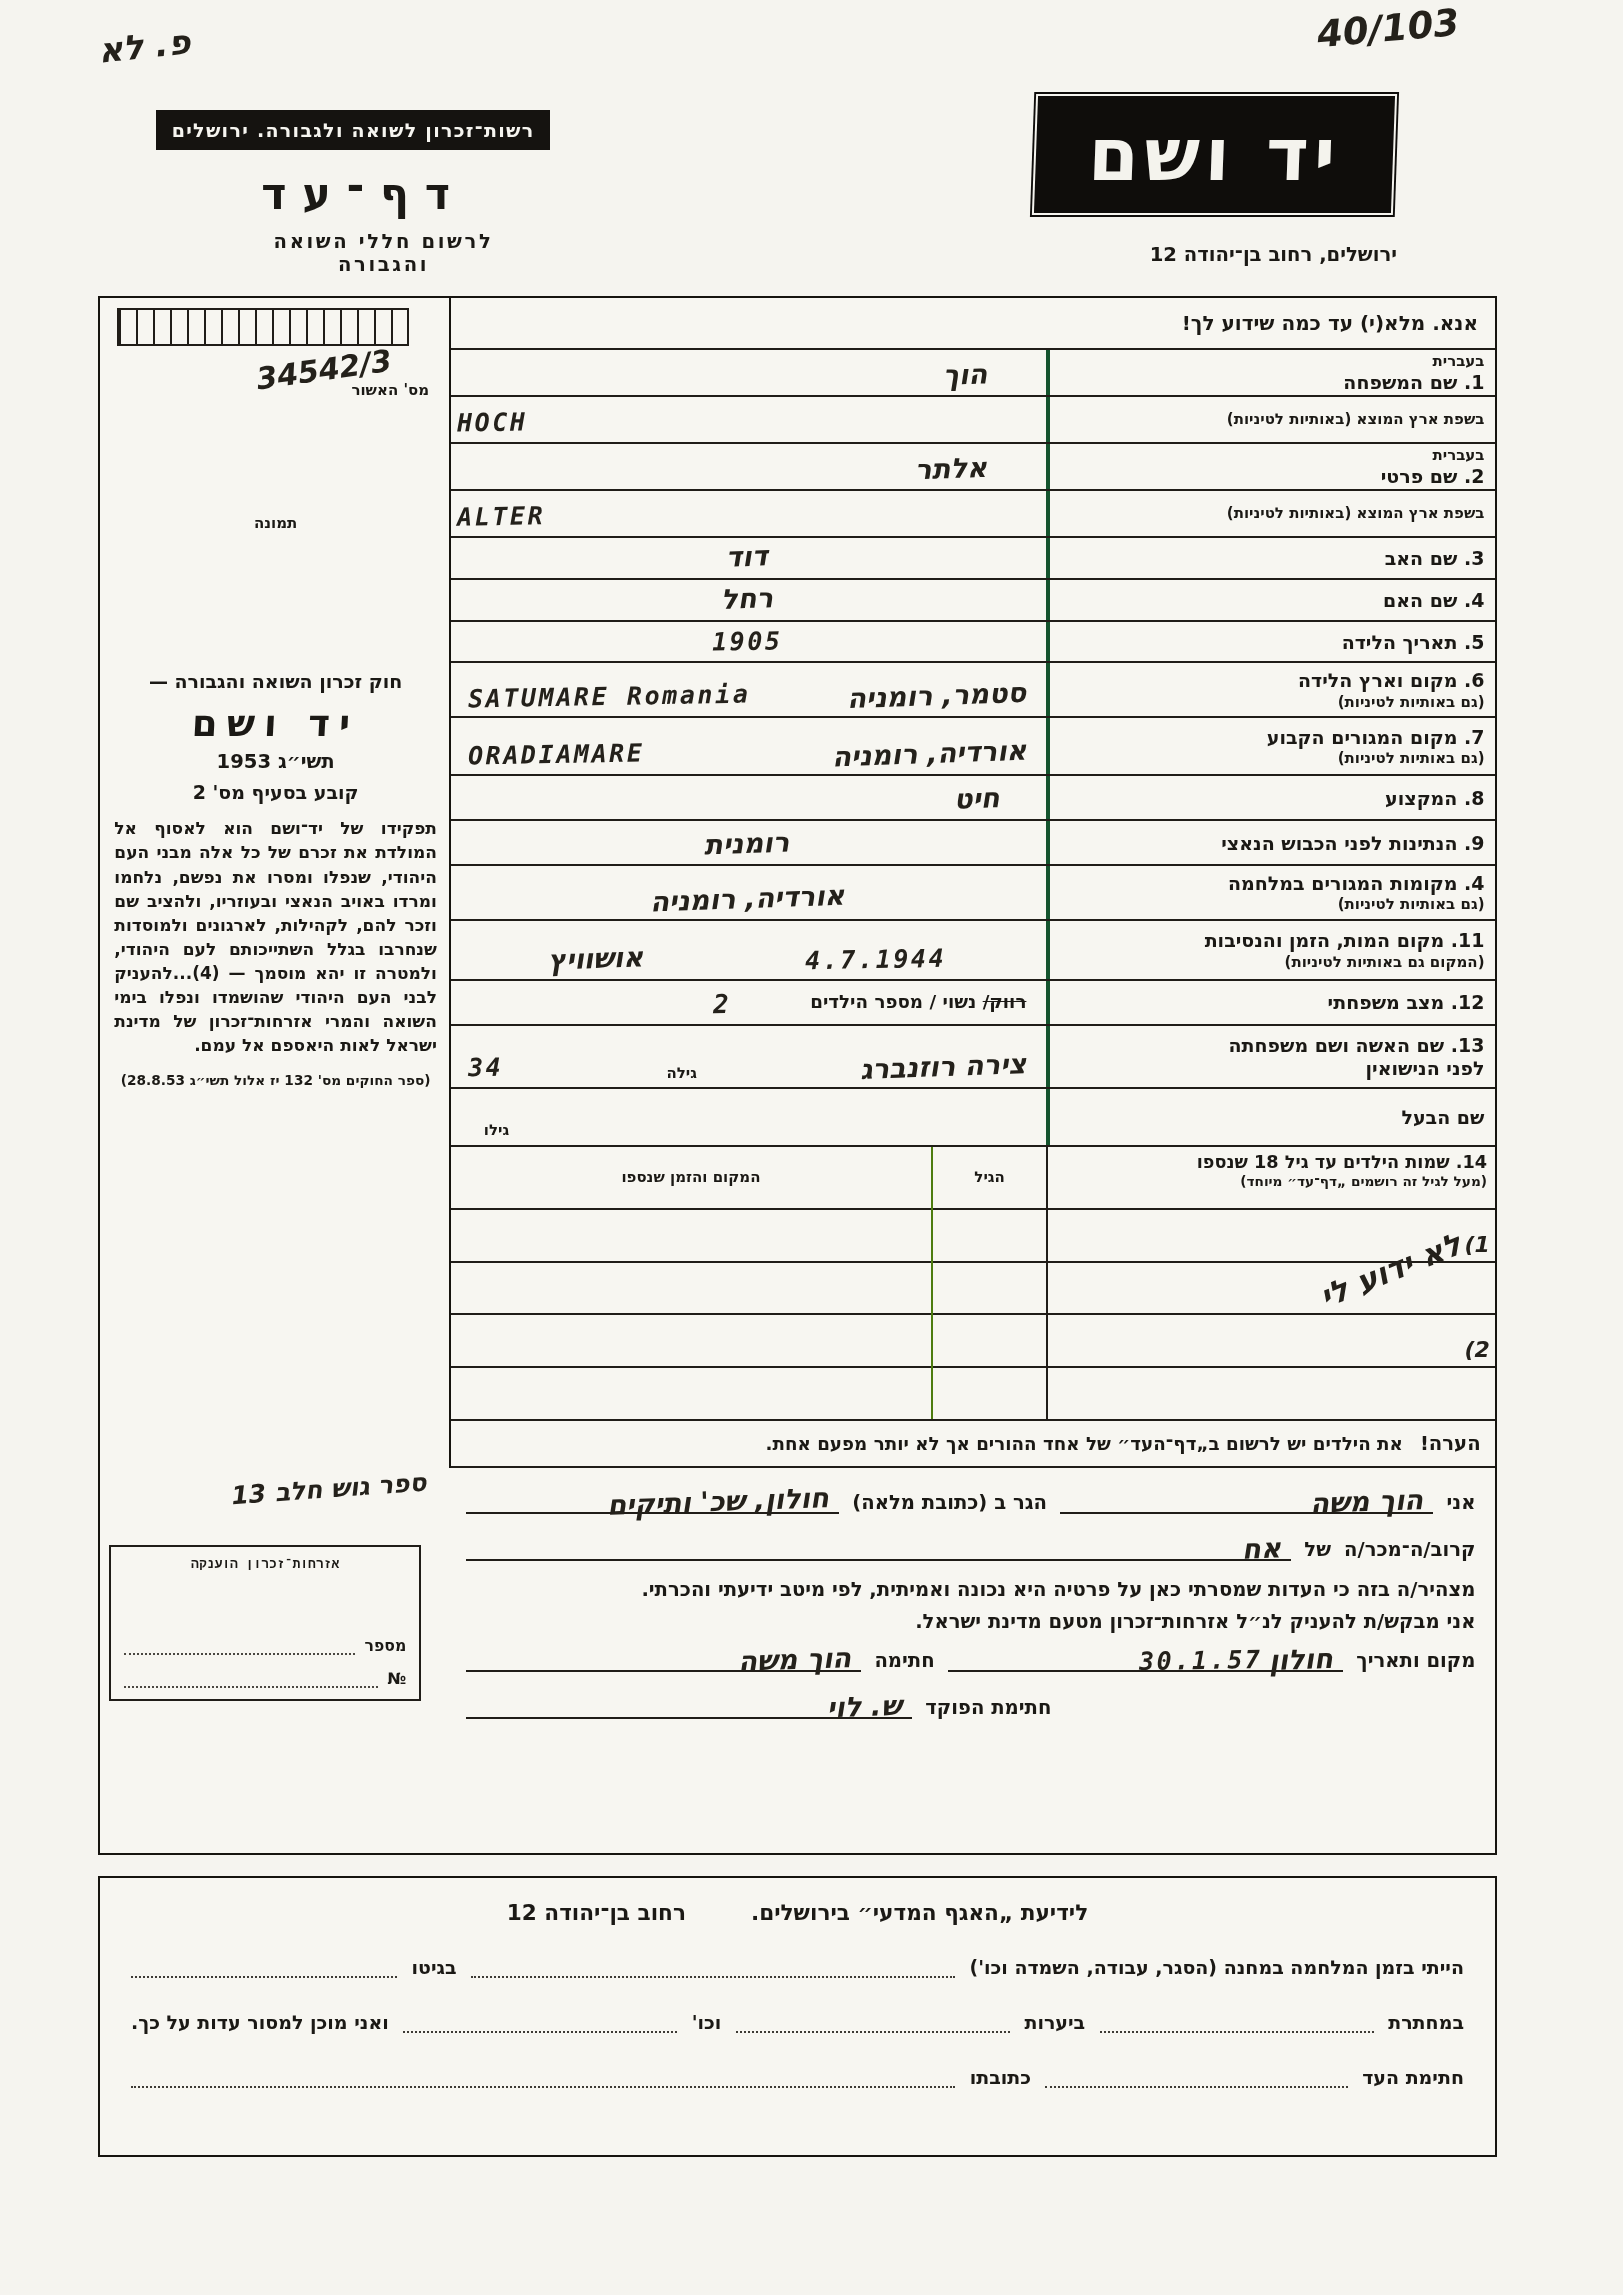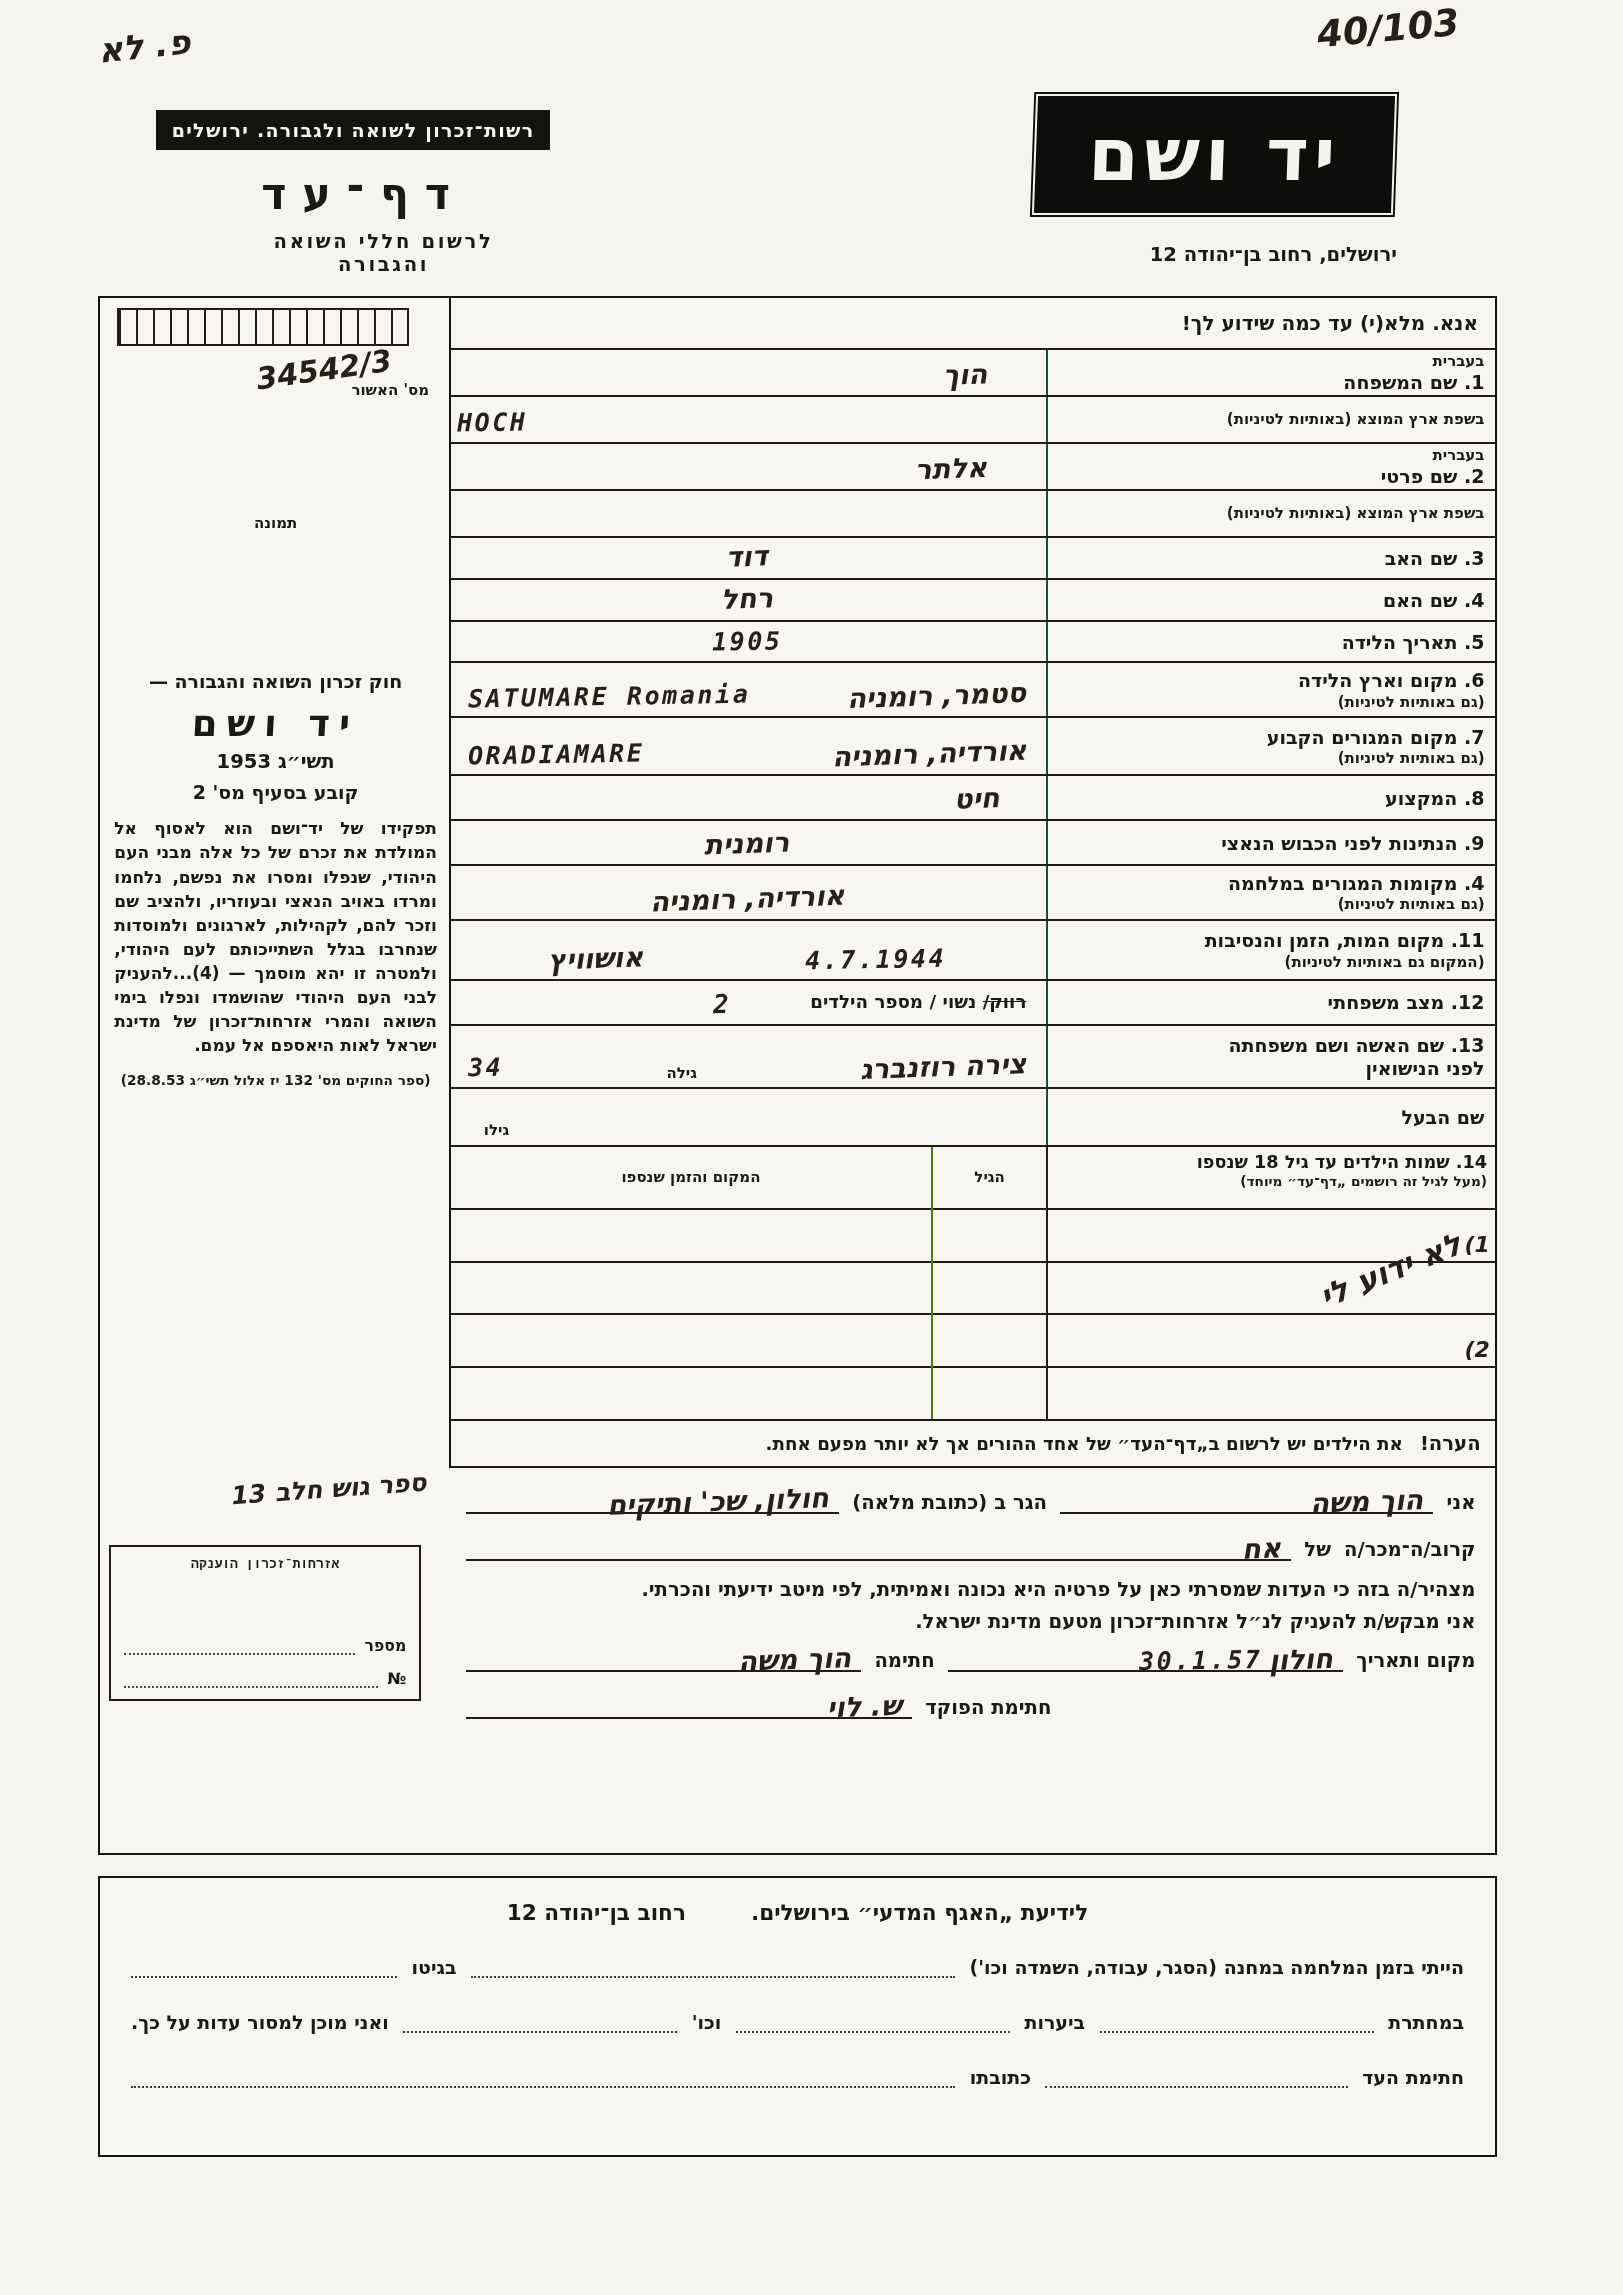--- a/index.html
+++ b/index.html
@@ -46,21 +46,21 @@
   .fields-col { width:75%; border-left:2.6px solid #16140f; display:flex; flex-direction:column; }
   .sidebar    { width:25%; padding:7.9px 10.5px 6.5px 13px; display:flex; flex-direction:column; overflow:hidden; }
 
   
   .instr-row { height:52px; border-bottom:2px solid #201d18; display:flex; align-items:center;
                justify-content:flex-start; padding:0 17px; }
   .instr-row .lbl { font-size:20px; }
   .frow { display:flex; border-bottom:2px solid #201d18; }
   .h64{height:42px} .h68{height:45px} .h72{height:47px} .h84{height:55px} .h88{height:58px}
   .h92{height:60px} .h96{height:63px}
-  .flabel { width:43%; border-left:2px solid #14532d; padding:3.9px 10.5px 3.9px 6.5px; text-align:right;
+  .flabel { width:43%; border-left:4px solid #14532d; padding:3.9px 10.5px 3.9px 6.5px; text-align:right;
             display:flex; flex-direction:column; justify-content:center; gap:1.3px; }
   .fwrite { flex:1; display:flex; align-items:flex-end; padding:2.6px 19.6px 5.2px 17px; position:relative; }
   .jc { justify-content:center; }
   .jr { justify-content:flex-start; }   
   .jl { justify-content:flex-end;padding-left:6px; }     
   .jsb{ justify-content:space-between; }
   .ja { justify-content:space-around; }
   .opts { font-weight:bold; font-size:18.3px; align-self:center; }
   .cc  { margin-right:79px; font-size:26px; }
 
@@ -178,20 +178,23 @@
           <span class="lbl">2. שם פרטי</span>
         </div>
         <div class="fwrite jr" style="padding-right:59px;">
           <span class="hand hand-he">אלתר</span>
         </div>
       </div>
       <div class="frow h72">
         <div class="flabel">
           <span class="small">בשפת ארץ המוצא (באותיות לטיניות)</span>
         </div>
+        <div class="fwrite jl">
+          <span class="hand hand-lat" dir="ltr">ALTER</span>
+        </div>
       </div>
 
       <div class="frow h64">
         <div class="flabel">
             <span class="lbl">3. שם האב</span>
           </div>
         <div class="fwrite jc">
             <span class="hand hand-he">דוד</span>
           </div>
       </div>

